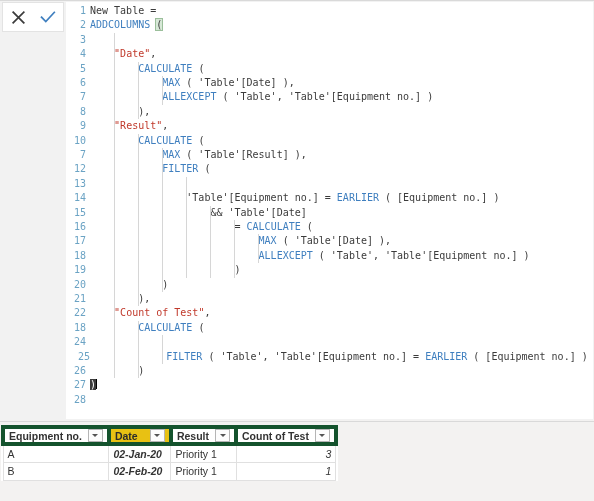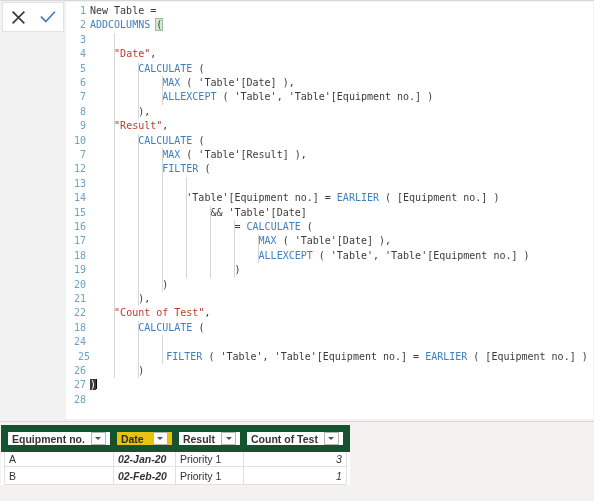--- a/index.html
+++ b/index.html
@@ -103,21 +103,21 @@
     box-sizing:border-box;
   }
   table.grid{
     border-collapse:collapse;
     position:absolute;left:1px;top:3px;
     background:#ffffff;
     font-family:"Liberation Sans", sans-serif;
     font-size:10.5px;
   }
   table.grid th{
-    border:7px solid #14532d;
+    border:4px solid #14532d;
     background:#ffffff;
     color:#333;
     font-weight:bold;
     padding:0 4px;
     height:17px;
     text-align:left;
     white-space:nowrap;
     box-sizing:border-box;
   }
   table.grid th.sorted{

